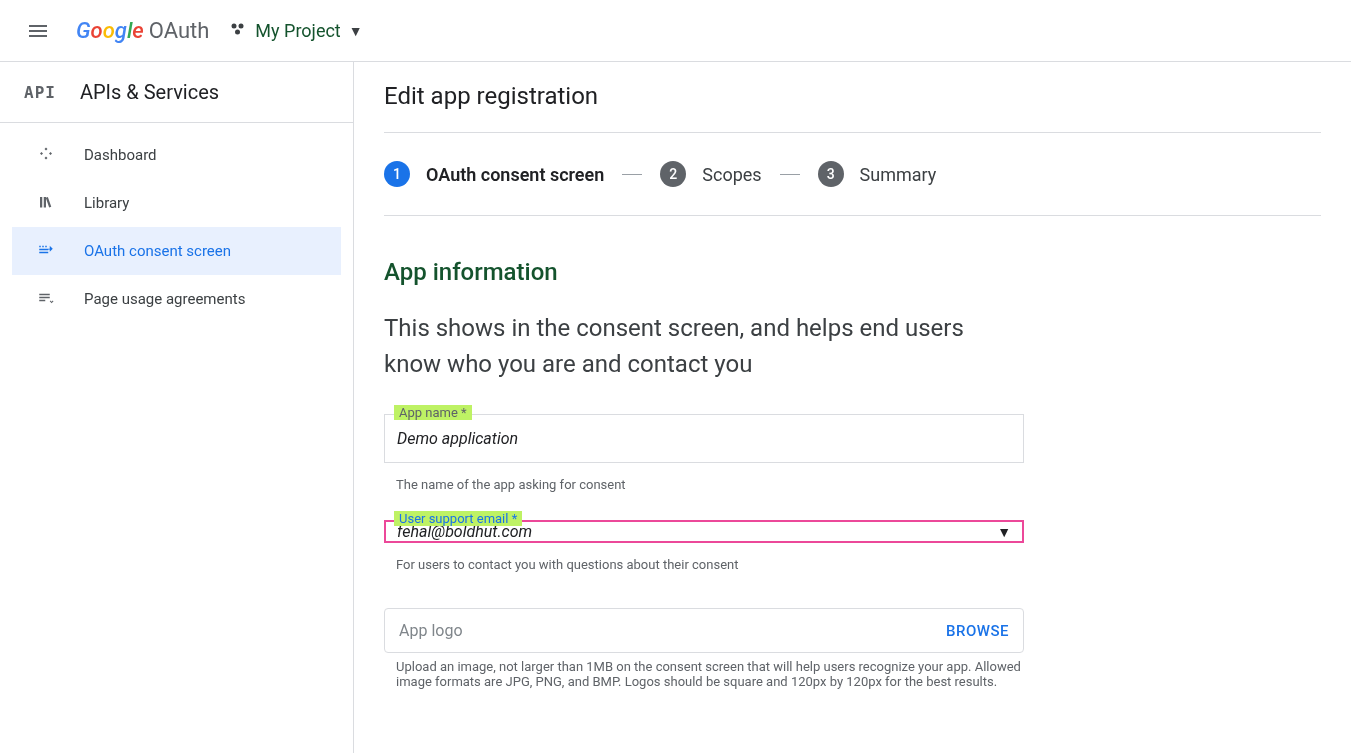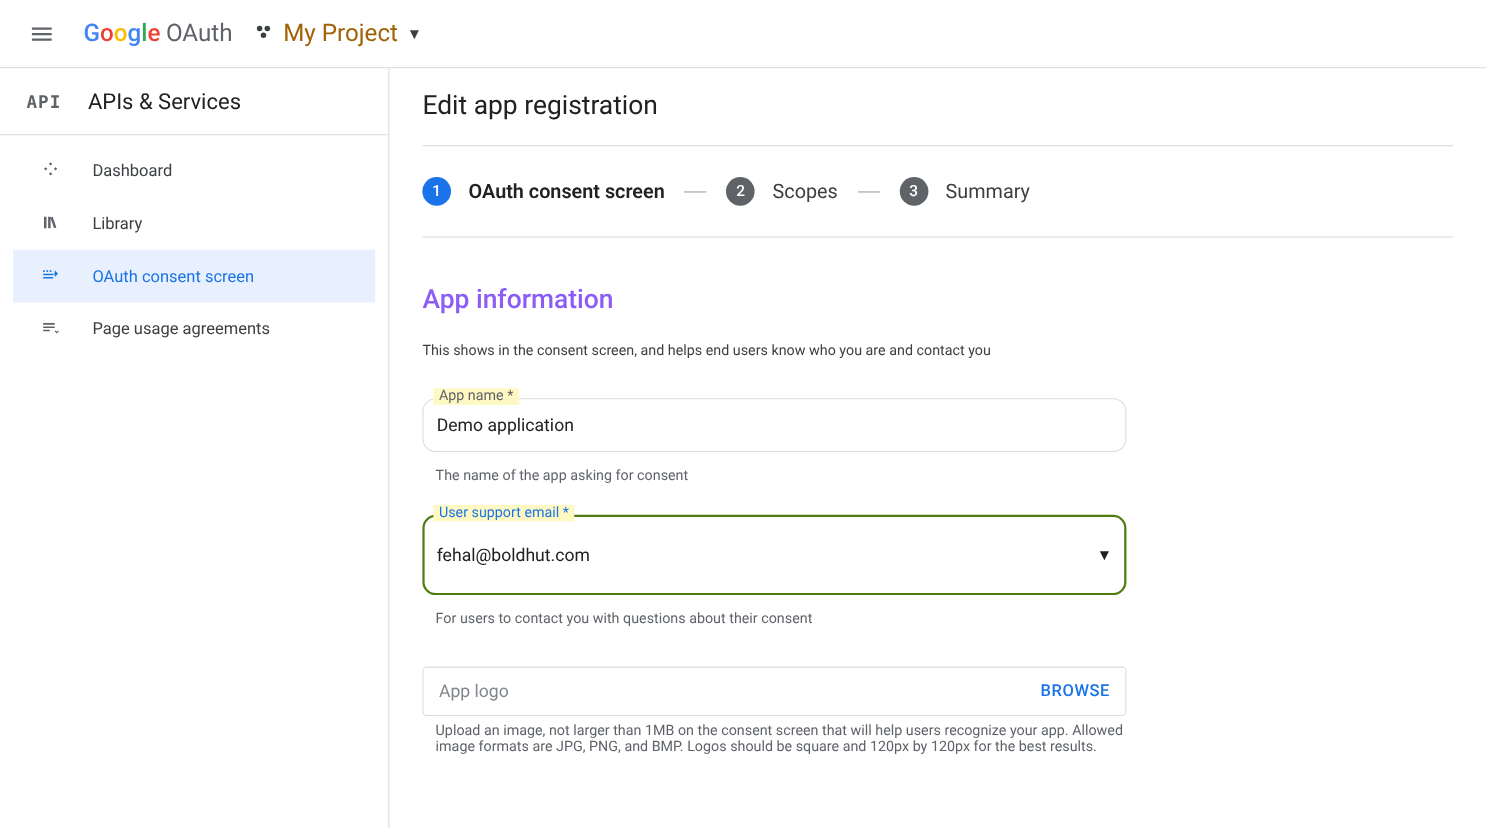--- a/index.html
+++ b/index.html
@@ -29,42 +29,43 @@
     .logo {
       margin-left: 18px;
       font-size: 22px;
       font-weight: 400;
       display: flex;
       align-items: center;
       gap: 5px;
     }
     .google-logo-text {
       font-weight: 500;
+      font-style: italic;
     }
     .g-b { color: #4285f4; }
     .g-r { color: #ea4335; }
     .g-y { color: #fbbc05; }
     .g-g { color: #34a853; }
     .apis-text {
       color: #5f6368;
       font-weight: 400;
     }
     .project-selector {
       display: flex;
       align-items: center;
       margin-left: 20px;
       cursor: pointer;
       gap: 8px;
     }
     .project-icon {
       display: inline-block;
     }
     .project-name {
-      font-size: 22px;
-      color: #a16207;
+      font-size: 18px;
+      color: #14532d;
     }
     .dropdown-triangle {
       color: #3c4043;
       font-size: 14px;
     }
     .main-layout {
       display: flex;
       height: calc(100vh - 62px);
     }
     .sidebar {
@@ -172,57 +173,58 @@
       height: 1px;
       background: #9aa0a6;
     }
     .section {
       padding-top: 42px;
       max-width: 640px;
     }
     .section-title {
       font-size: 24px;
       font-weight: 500;
-      color: #8b5cf6;
+      color: #14532d;
       margin-bottom: 24px;
     }
     .section-description {
-      font-size: 13px;
+      font-size: 24px;
       color: #3c4043;
       line-height: 1.5;
       margin-bottom: 32px;
     }
     .form-field {
       position: relative;
       margin-bottom: 8px;
     }
     .field-label {
       position: absolute;
       top: -9px;
       left: 10px;
-      background: #fef9c3;
+      background: #bef264;
       padding: 0 5px;
       font-size: 13px;
       color: #5f6368;
     }
     .field-label.focused {
       color: #1a73e8;
     }
     .field-input {
       width: 100%;
       padding: 14px 12px;
       font-size: 16px;
       border: 1px solid #dadce0;
-      border-radius: 12px;
+      border-radius: 0;
       outline: none;
       color: #202124;
+      font-style: italic;
     }
     .field-input.focused {
-      border: 2px solid #4d7c0f;
-      padding: 25px 11px;
+      border: 2px solid #ec4899;
+      padding: 0 11px;
     }
     .field-select {
       display: flex;
       align-items: center;
       justify-content: space-between;
     }
     .field-select .select-arrow {
       color: #202124;
       font-size: 14px;
     }

